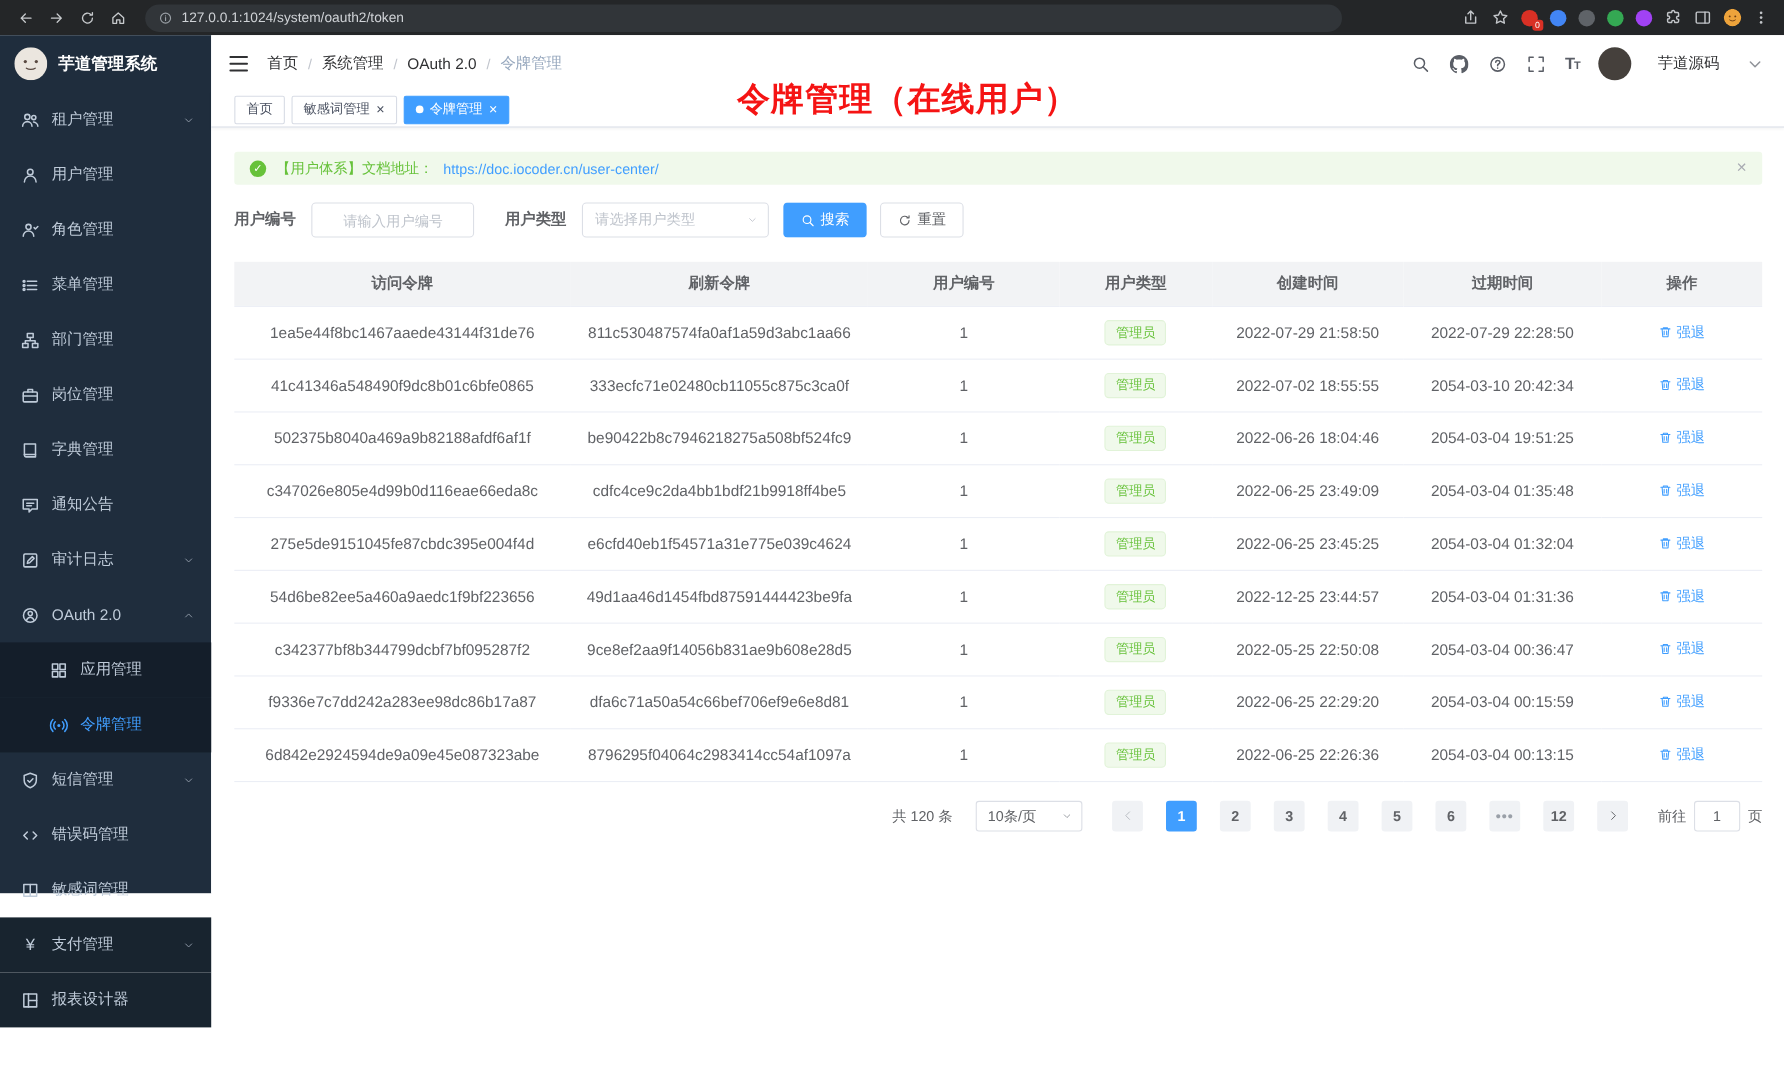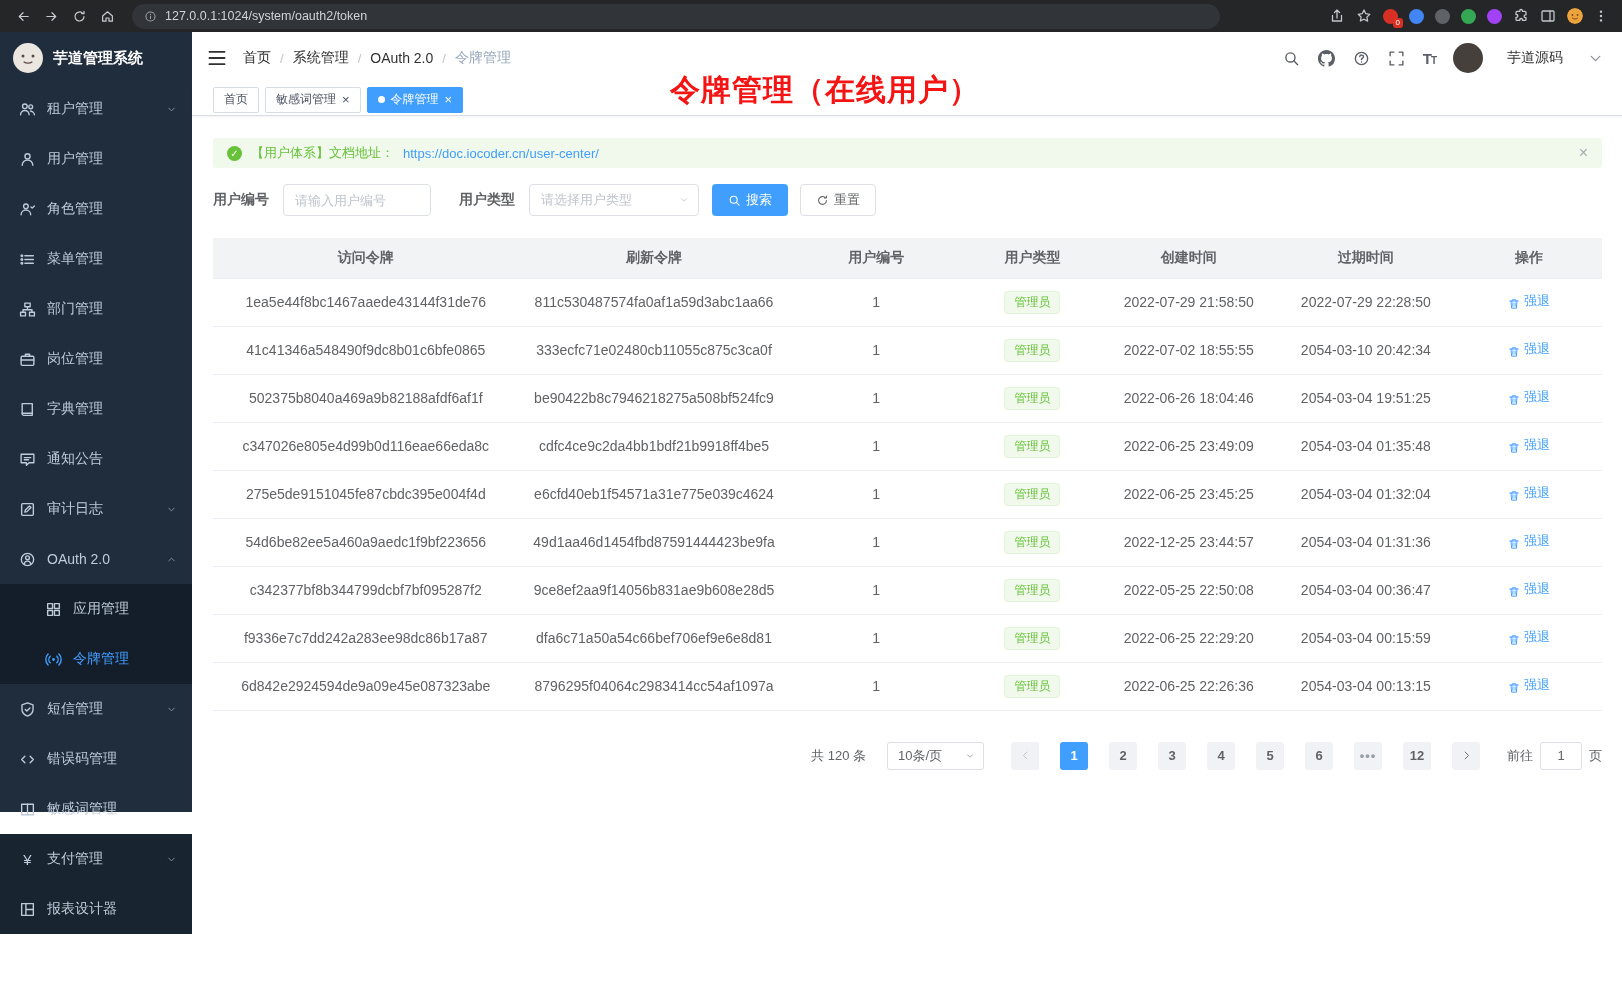--- a/index.html
+++ b/index.html
@@ -67,38 +67,38 @@
 
   .content { padding:22px 20px 0 21px; flex:1; overflow:hidden; }
 
   .alert { height:30px; background:#f0f9eb; border-radius:3px; display:flex; align-items:center; gap:9px; padding:0 14px; position:relative; font-size:13px; color:#67c23a; }
   .alert .check { width:15px; height:15px; border-radius:50%; background:#67c23a; color:#fff; display:flex; align-items:center; justify-content:center; font-size:10px; flex-shrink:0; }
   .alert a { color:#409eff; text-decoration:none; cursor:pointer; }
   .alert .aclose { position:absolute; right:14px; color:#a8abb2; font-size:16px; cursor:pointer; }
 
   .filters { display:flex; align-items:center; margin-top:16px; }
   .f-label { font-weight:bold; color:#606266; margin-right:14px; font-size:14px; }
-  .f-input { width:148px; height:32px; border:1px solid #dcdfe6; border-radius:4px; padding:0 11px; font-size:13px; color:#15803d; margin-right:28px; font-family:inherit; }
+  .f-input { width:148px; height:32px; border:1px solid #dcdfe6; border-radius:4px; padding:0 28px; font-size:13px; color:#15803d; margin-right:28px; font-family:inherit; }
   .f-input::placeholder { color:#bfc4cc; }
   .f-select { width:170px; height:32px; border:1px solid #dcdfe6; border-radius:4px; padding:0 9px 0 11px; display:flex; align-items:center; justify-content:space-between; color:#bfc4cc; font-size:13px; margin-right:13px; cursor:pointer; }
   .f-select .caret { color:#c0c4cc; }
   .btn { height:32px; border-radius:4px; display:inline-flex; align-items:center; gap:5px; padding:0 15px; font-size:13px; cursor:pointer; border:1px solid transparent; font-family:inherit; }
   .btn svg { width:13px; height:13px; }
   .btn.primary { background:#409eff; color:#fff; }
   .btn.plain { background:#fff; border-color:#dcdfe6; color:#606266; margin-left:12px; }
 
   .table-wrap { margin-top:22px; }
   table { width:100%; border-collapse:collapse; table-layout:fixed; }
   th { height:40px; background:#f2f3f5; color:#606266; font-size:14px; font-weight:bold; text-align:center; border-bottom:1px solid #ebeef5; }
   td { height:48px; border-bottom:1px solid #ebeef5; font-size:14px; color:#606266; text-align:center; white-space:nowrap; overflow:hidden; }
   .tag { display:inline-block; padding:2px 9px; background:#f0f9eb; border:1px solid #e1f3d8; color:#67c23a; font-size:12px; border-radius:4px; line-height:17px; }
-  .op-link { color:#409eff; font-size:13px; display:inline-flex; align-items:flex-end; gap:4px; cursor:pointer; }
+  .op-link { color:#409eff; font-size:13px; display:inline-flex; align-items:center; gap:4px; cursor:pointer; }
   .op-link svg { width:12px; height:12px; }
 
-  .pager { margin-top:31px; display:flex; align-items:center; justify-content:flex-end; gap:21px; font-size:13px; color:#606266; padding-bottom:30px; }
+  .pager { margin-top:17px; display:flex; align-items:center; justify-content:flex-end; gap:21px; font-size:13px; color:#606266; padding-bottom:30px; }
   .size-select { width:97px; height:28px; border:1px solid #dcdfe6; border-radius:3px; display:flex; align-items:center; justify-content:space-between; padding:0 8px 0 10px; color:#606266; cursor:pointer; margin-right:6px; }
   .pg { min-width:28px; height:28px; background:#f0f2f5; border:none; border-radius:3px; display:inline-flex; align-items:center; justify-content:center; font-size:13px; color:#606266; cursor:pointer; font-weight:bold; font-family:inherit; padding:0 4px; }
   .pg.active { background:#409eff; color:#fff; }
   .pg.disabled { color:#b8bcc2; }
   .pg.more { letter-spacing:1px; color:#9aa0a8; }
   .pg svg { width:11px; height:11px; }
   .goto { display:flex; align-items:center; gap:7px; margin-left:6px; }
   .goto-input { width:42px; height:28px; border:1px solid #dcdfe6; border-radius:3px; text-align:center; font-size:13px; color:#606266; font-family:inherit; }
 
   .annotation { position:absolute; left:670px; top:70px; font-size:30px; font-weight:bold; color:#f51414; z-index:20; letter-spacing:1px; pointer-events:none; }

